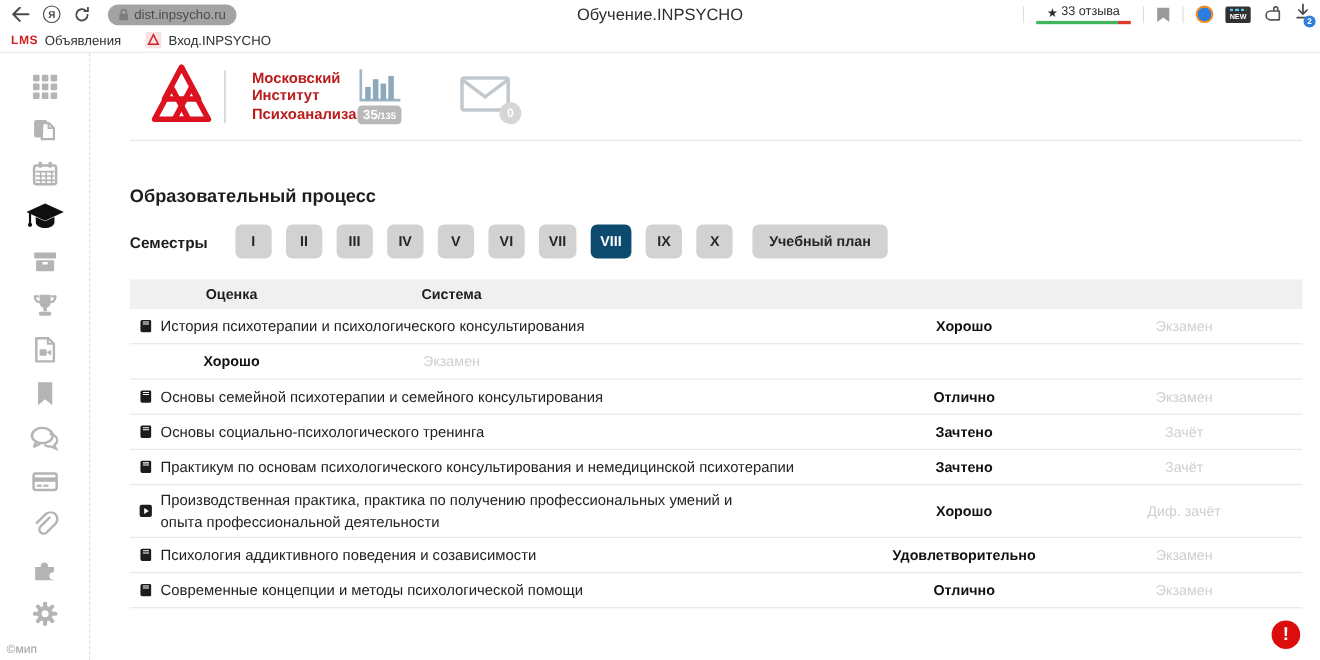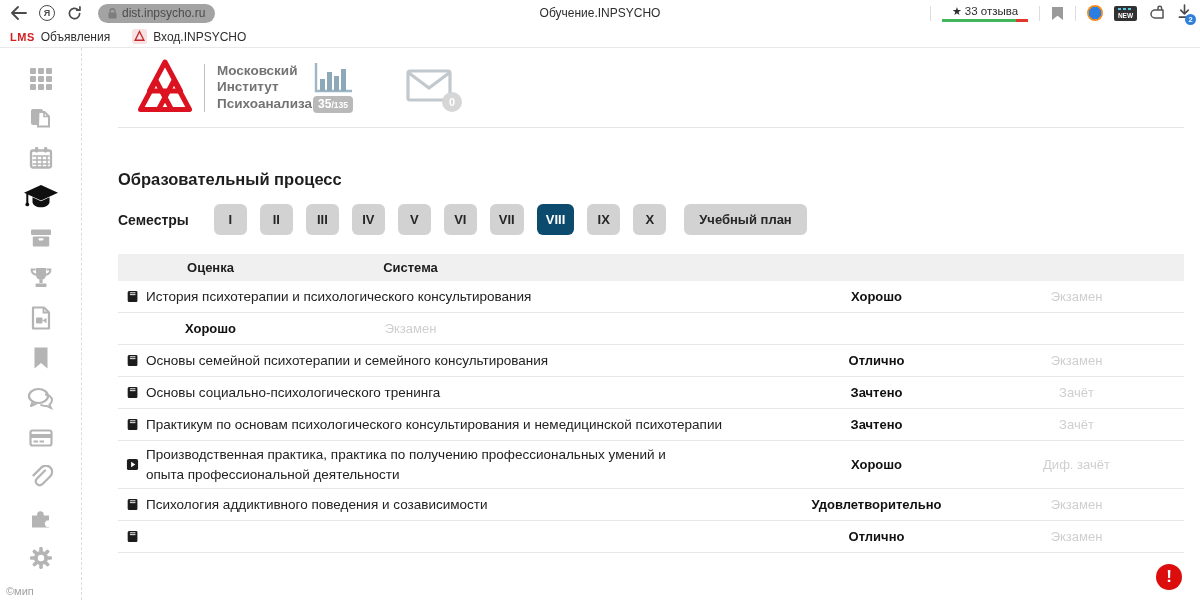--- a/index.html
+++ b/index.html
@@ -9,21 +9,21 @@
   
   .browser-top { position:relative; height:26px; display:flex; align-items:center;
     padding:0 10px; background:#fff; }
   .nav-group { display:flex; align-items:center; gap:12px; z-index:2; }
   .icon-btn { display:flex; align-items:center; justify-content:center; cursor:pointer; }
   .profile-circle { width:16px; height:16px; border:1.6px solid #4a4a4a; border-radius:50%;
     font-size:9px; font-weight:bold; color:#4a4a4a; display:flex; align-items:center; justify-content:center; }
   .url-pill { display:flex; align-items:center; gap:5px; background:#a3a3a3;
     border-radius:10px; padding:2px 10px; height:19px; margin-left:4px; }
   .url-text { font-size:12px; color:#4c4c4c; }
-  .tab-title { position:absolute; left:0; right:0; text-align:center; font-size:12px;
+  .tab-title { position:absolute; left:0; right:0; text-align:center; font-size:15px;
     color:#2e2e2e; pointer-events:none; }
   .top-right { position:absolute; right:8px; top:0; height:26px; display:flex;
     align-items:center; gap:11px; z-index:2; background:#fff; }
   .vdiv { width:1px; height:15px; background:#ddd; }
   .reviews { display:flex; flex-direction:column; align-items:center; cursor:pointer; }
   .reviews-line { display:flex; align-items:center; gap:3px; font-size:11.5px; color:#2d2d2d; }
   .star::before { content:"★"; font-size:11px; color:#2d2d2d; }
   .rating-bar { width:86px; height:3px; margin-top:1px;
     background:linear-gradient(to right,#43b65b 0 86%,#e0392c 86% 100%); }
   .ext-circle { width:16px; height:16px; border-radius:50%;
@@ -57,21 +57,21 @@
 
   
   .site-header { display:flex; align-items:center; height:80px; border-bottom:1px solid #e4e4e4; }
   .instudy-logo { position:relative; border:3px solid #e8242a; border-radius:12px;
     padding:8px 13px; font-size:21px; font-weight:bold; color:#141414; letter-spacing:-0.5px;
     cursor:pointer; }
   .instudy-logo::after { content:""; position:absolute; left:22%; right:16%; bottom:-9px;
     height:5px; background:#e8242a; border-radius:2px; }
   .mip-logo { margin-left:18px; cursor:pointer; }
   .logo-divider { width:1px; height:48px; background:#bfbfbf; margin:0 12px 0 10px; }
-  .inst-name { font-size:13.5px; font-weight:bold; color:#737373; line-height:1.2; }
+  .inst-name { font-size:13.5px; font-weight:bold; color:#b91c1c; line-height:1.2;margin-left:12px; }
   .stats-wrap { display:flex; flex-direction:column; align-items:center;
     cursor:pointer; }
   .stats-badge { margin-top:2px; background:#b9b9b9; border-radius:4px; color:#fff;
     padding:1px 5px; font-weight:bold; font-size:12px; line-height:14px; }
   .stats-badge small { font-size:8.5px; font-weight:bold; }
   .mail-wrap { position:relative; margin-left:52px; cursor:pointer; }
   .mail-badge { position:absolute; right:-10px; bottom:-6px; width:20px; height:20px;
     border-radius:50%; background:#d6d6d6; color:#fff; font-size:11px; font-weight:bold;
     display:flex; align-items:center; justify-content:center; }
 
@@ -436,20 +436,21 @@
       </div>
 
       <div class="trow">
         <div class="c-disc">
             <span class="ric">
               <svg width="13" height="13" viewBox="0 0 14 14">
                 <path d="M3.5 1H11a1.3 1.3 0 0 1 1.3 1.3v9.4A1.3 1.3 0 0 1 11 13H3.5A1.7 1.7 0 0 1 1.8 11.3V2.7A1.7 1.7 0 0 1 3.5 1Z" fill="#1c1c1c"></path>
                 <path d="M4.2 3h6M4.2 5h6" stroke="#fff" stroke-width="1"></path>
               </svg>
             </span>
+            <span>Современные концепции и методы психологической помощи</span>
           </div>
         <div class="c-grade">Отлично</div>
         <div class="c-sys">Экзамен</div>
       </div>
     </div>
 
 
     <div class="alert-bubble">!</div>
   </div>
 </div>

